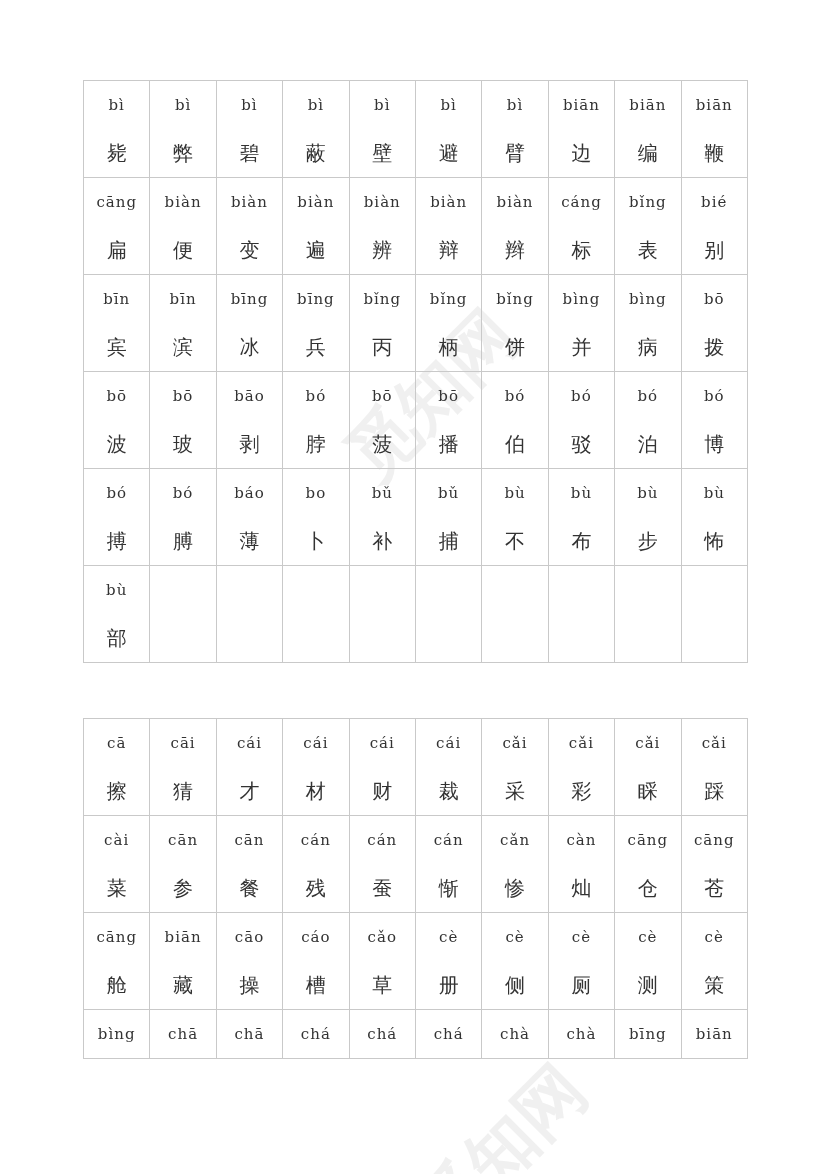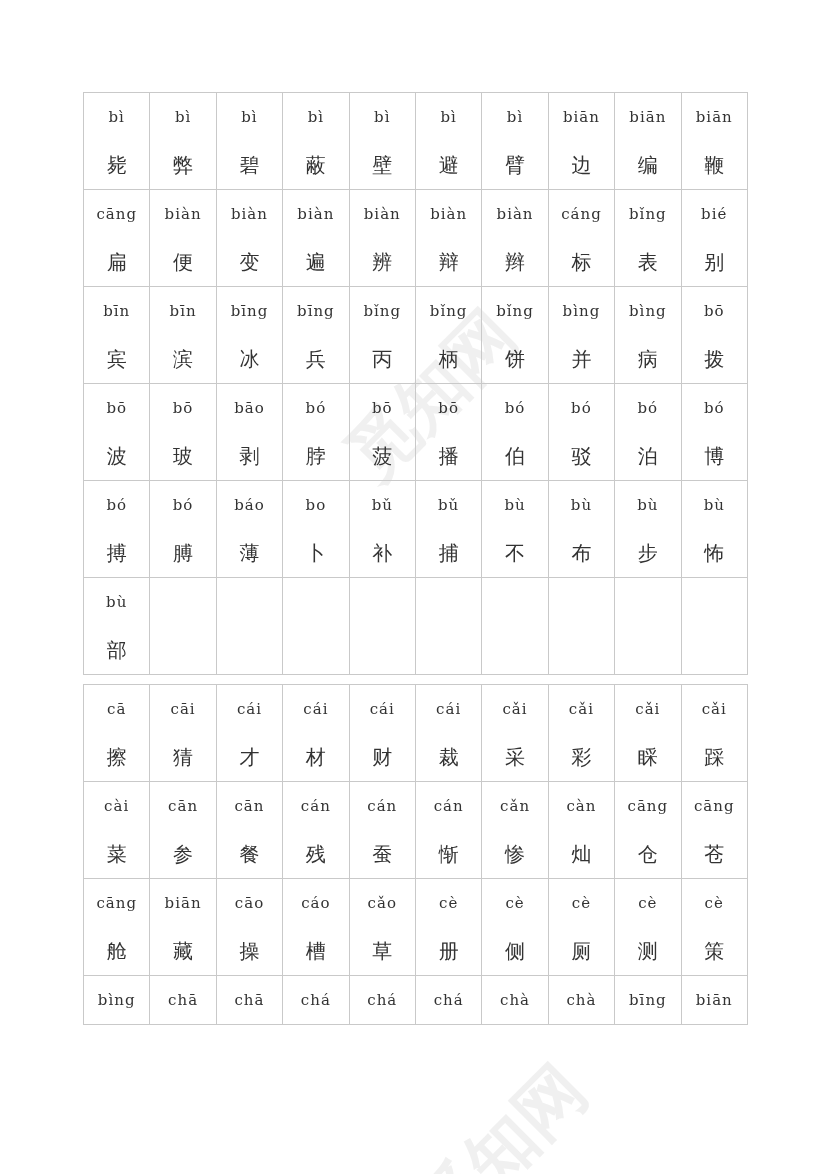--- a/index.html
+++ b/index.html
@@ -16,22 +16,22 @@
     font-family: "DejaVu Serif", "Liberation Serif", serif;
   }
   table.chartable {
     position: absolute;
     left: 83px;
     border-collapse: collapse;
     table-layout: fixed;
     width: 665px;
     background: transparent;
   }
-  #table-0 { top: 92px; }
-  #table-1 { top: 684px; border-radius: 30px; }
+  #table-0 { top: 80px; }
+  #table-1 { top: 718px; border-radius: 30px; }
   td {
     border: 1px solid #c9c9c9;
     padding: 0;
     vertical-align: top;
   }
   .py {
     height: 48px;
     display: flex;
     align-items: center;
     justify-content: center;

